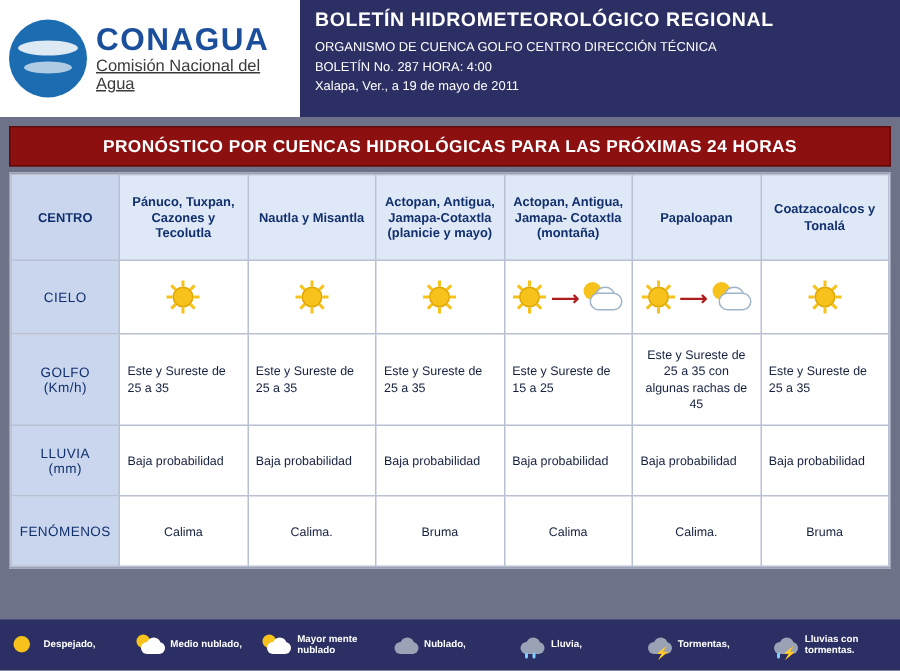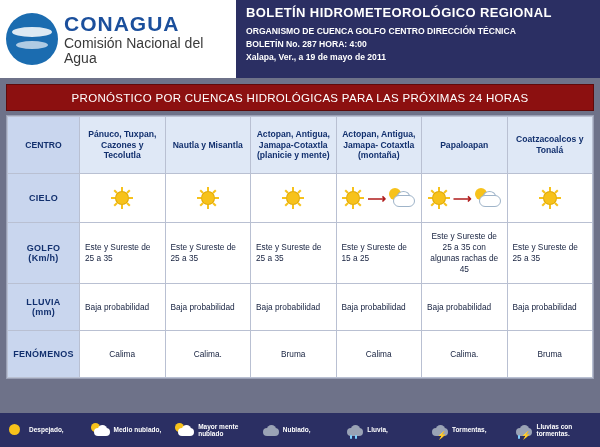--- a/index.html
+++ b/index.html
@@ -15,21 +15,21 @@
     background:linear-gradient(180deg,#6e7289 0%,#6e7289 100%);
   }
 
   
   .header{
     display:flex;
     height:78px;
     background:#2b2f63;
   }
   .logo-box{
-    width:236px;
+    width:200px;
     background:#ffffff;
     display:flex;
     align-items:center;
     padding-left:6px;
     box-sizing:border-box;
   }
   .logo-mark{
     width:52px;height:52px;
     border-radius:50%;
     background:#1b6cb0;
@@ -57,50 +57,51 @@
     opacity:.65;
   }
   .logo-text{line-height:1.05;}
   .logo-title{
     font-size:21px;
     font-weight:bold;
     color:#1b4f9c;
     letter-spacing:1px;
   }
   .logo-sub{
-    font-size:14px;
+    font-size:11px;
     color:#3a3a3a;
     margin-top:1px;
+    text-decoration:underline;
   }
   .header-right{
     flex:1;
     color:#ffffff;
     padding:5px 6px 0 10px;
     box-sizing:border-box;
   }
   .bulletin-title{
     font-size:13px;
     font-weight:bold;
     letter-spacing:.4px;
     margin-bottom:6px;
   }
   .bulletin-line{
     font-size:8.6px;
-    font-weight:bold;
+    font-weight:normal;
     margin-bottom:3px;
   }
 
   
   .banner{
     margin:6px 6px 0 6px;
     background:#8c1010;
     color:#ffffff;
     text-align:center;
     font-size:11.5px;
-    font-weight:normal;
+    font-weight:bold;
     letter-spacing:.3px;
     padding:7px 0 6px 0;
     border:1px solid #5e0a0a;
   }
 
   
   .table-wrap{
     margin:4px 6px 0 6px;
     background:#ffffff;
     border:1px solid #9aa0b5;
@@ -113,21 +114,21 @@
   td,th{
     border:1px solid #b9c0d2;
     vertical-align:middle;
     text-align:center;
   }
   .rowlabel{
     width:72px;
     background:#c9d6ee;
     color:#12306e;
     font-size:9px;
-    font-weight:bold;
+    font-weight:normal;
     letter-spacing:.3px;
   }
   .head-cell{
     background:#dfe8f6;
     color:#12306e;
     font-size:8.6px;
     font-weight:bold;
     padding:6px 3px;
     line-height:1.25;
     height:44px;
@@ -306,21 +307,21 @@
           <col>
           <col>
           <col>
           <col>
       </colgroup>
       <tbody>
         <tr>
           <td class="head-cell head-label">CENTRO</td>
           <td class="head-cell">Pánuco, Tuxpan, Cazones y Tecolutla</td>
           <td class="head-cell">Nautla y Misantla</td>
-          <td class="head-cell">Actopan, Antigua, Jamapa-Cotaxtla (planicie y mente)</td>
+          <td class="head-cell">Actopan, Antigua, Jamapa-Cotaxtla (planicie y mayo)</td>
           <td class="head-cell">Actopan, Antigua, Jamapa- Cotaxtla (montaña)</td>
           <td class="head-cell">Papaloapan</td>
           <td class="head-cell">Coatzacoalcos y Tonalá</td>
         </tr>
 
         <tr class="cielo-row">
           <td class="rowlabel">CIELO</td>
 
           <td>
             <div class="icons">

